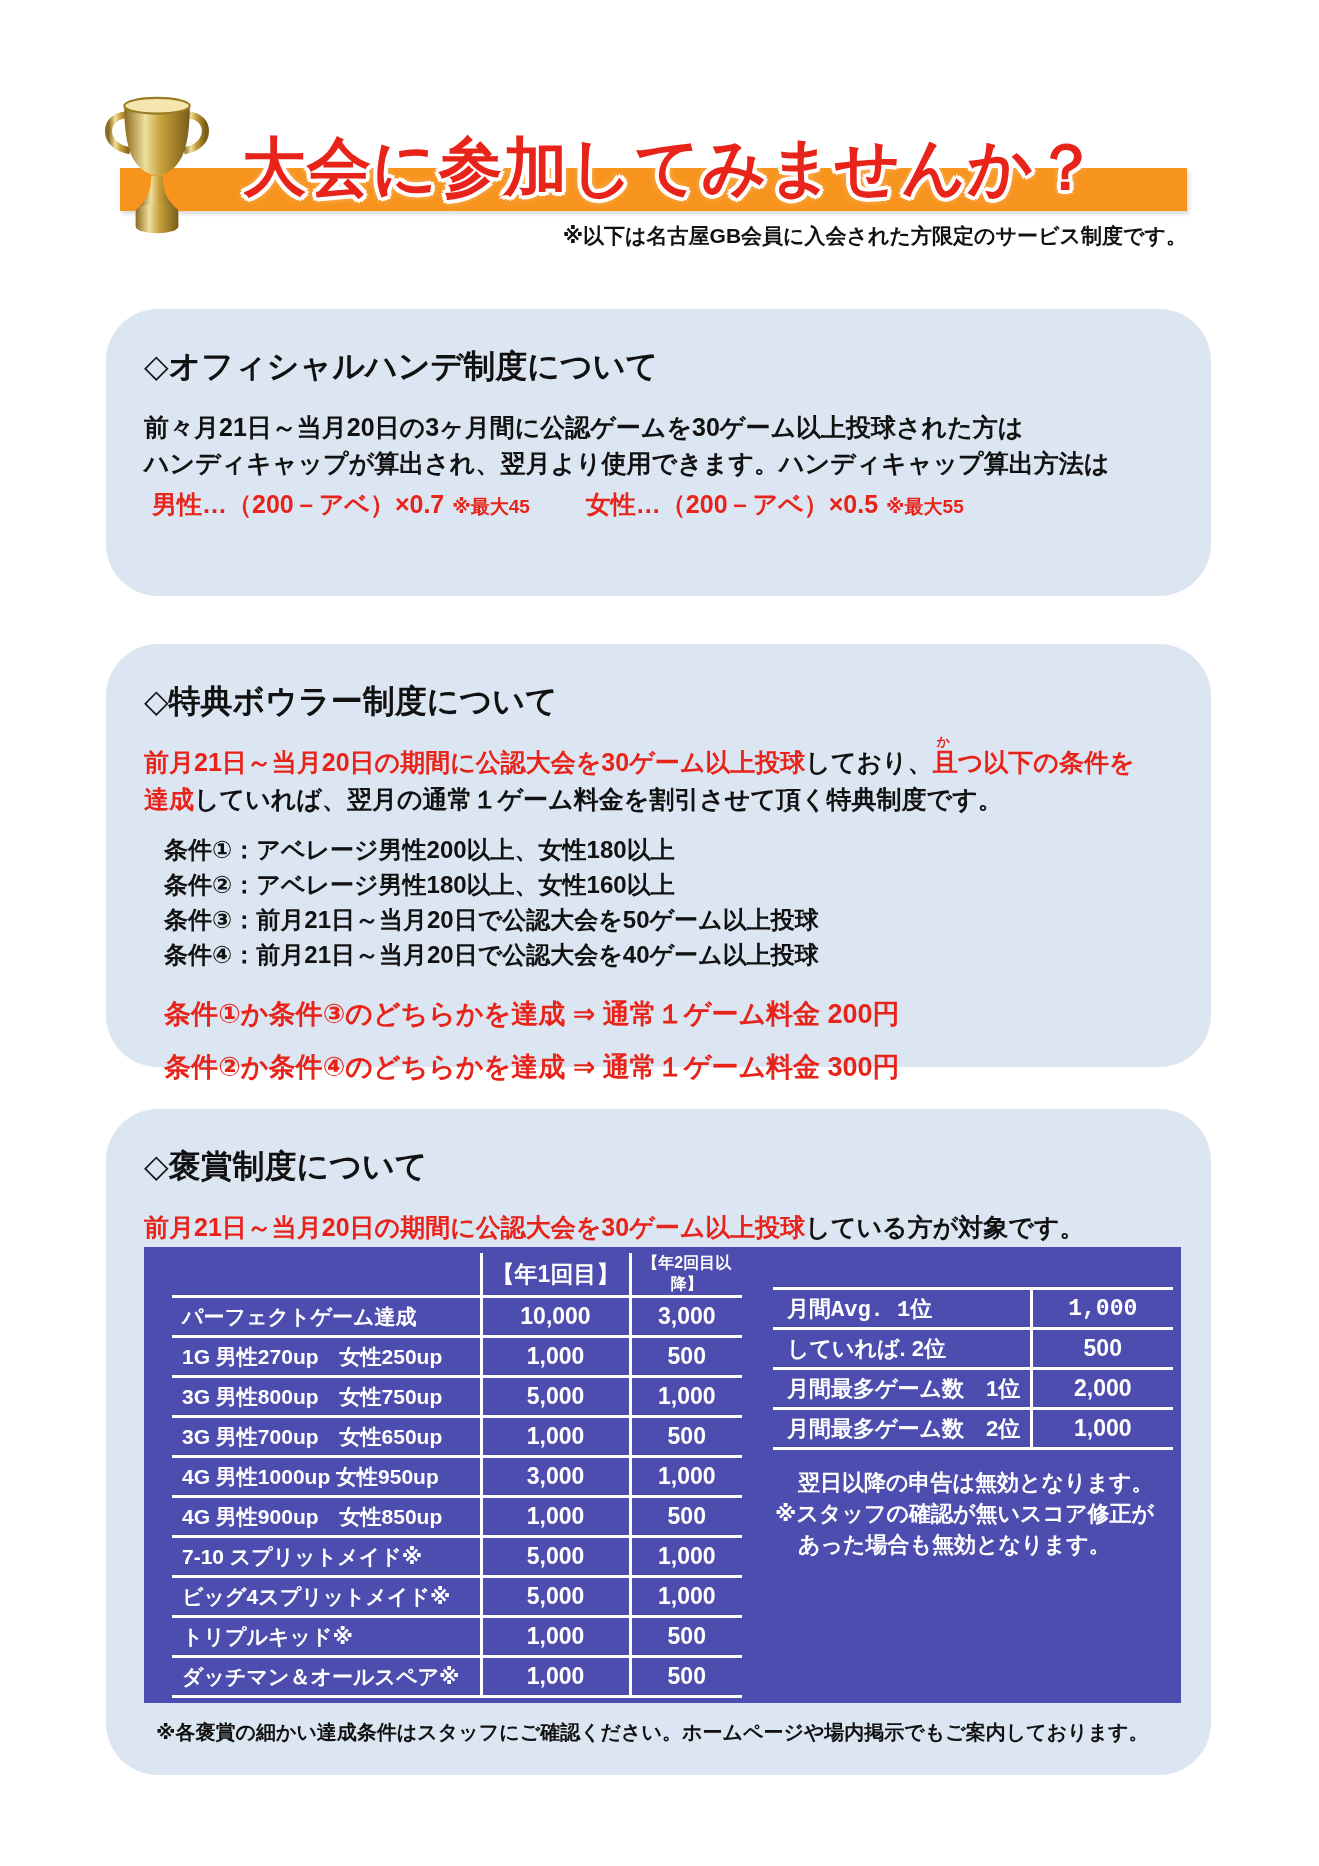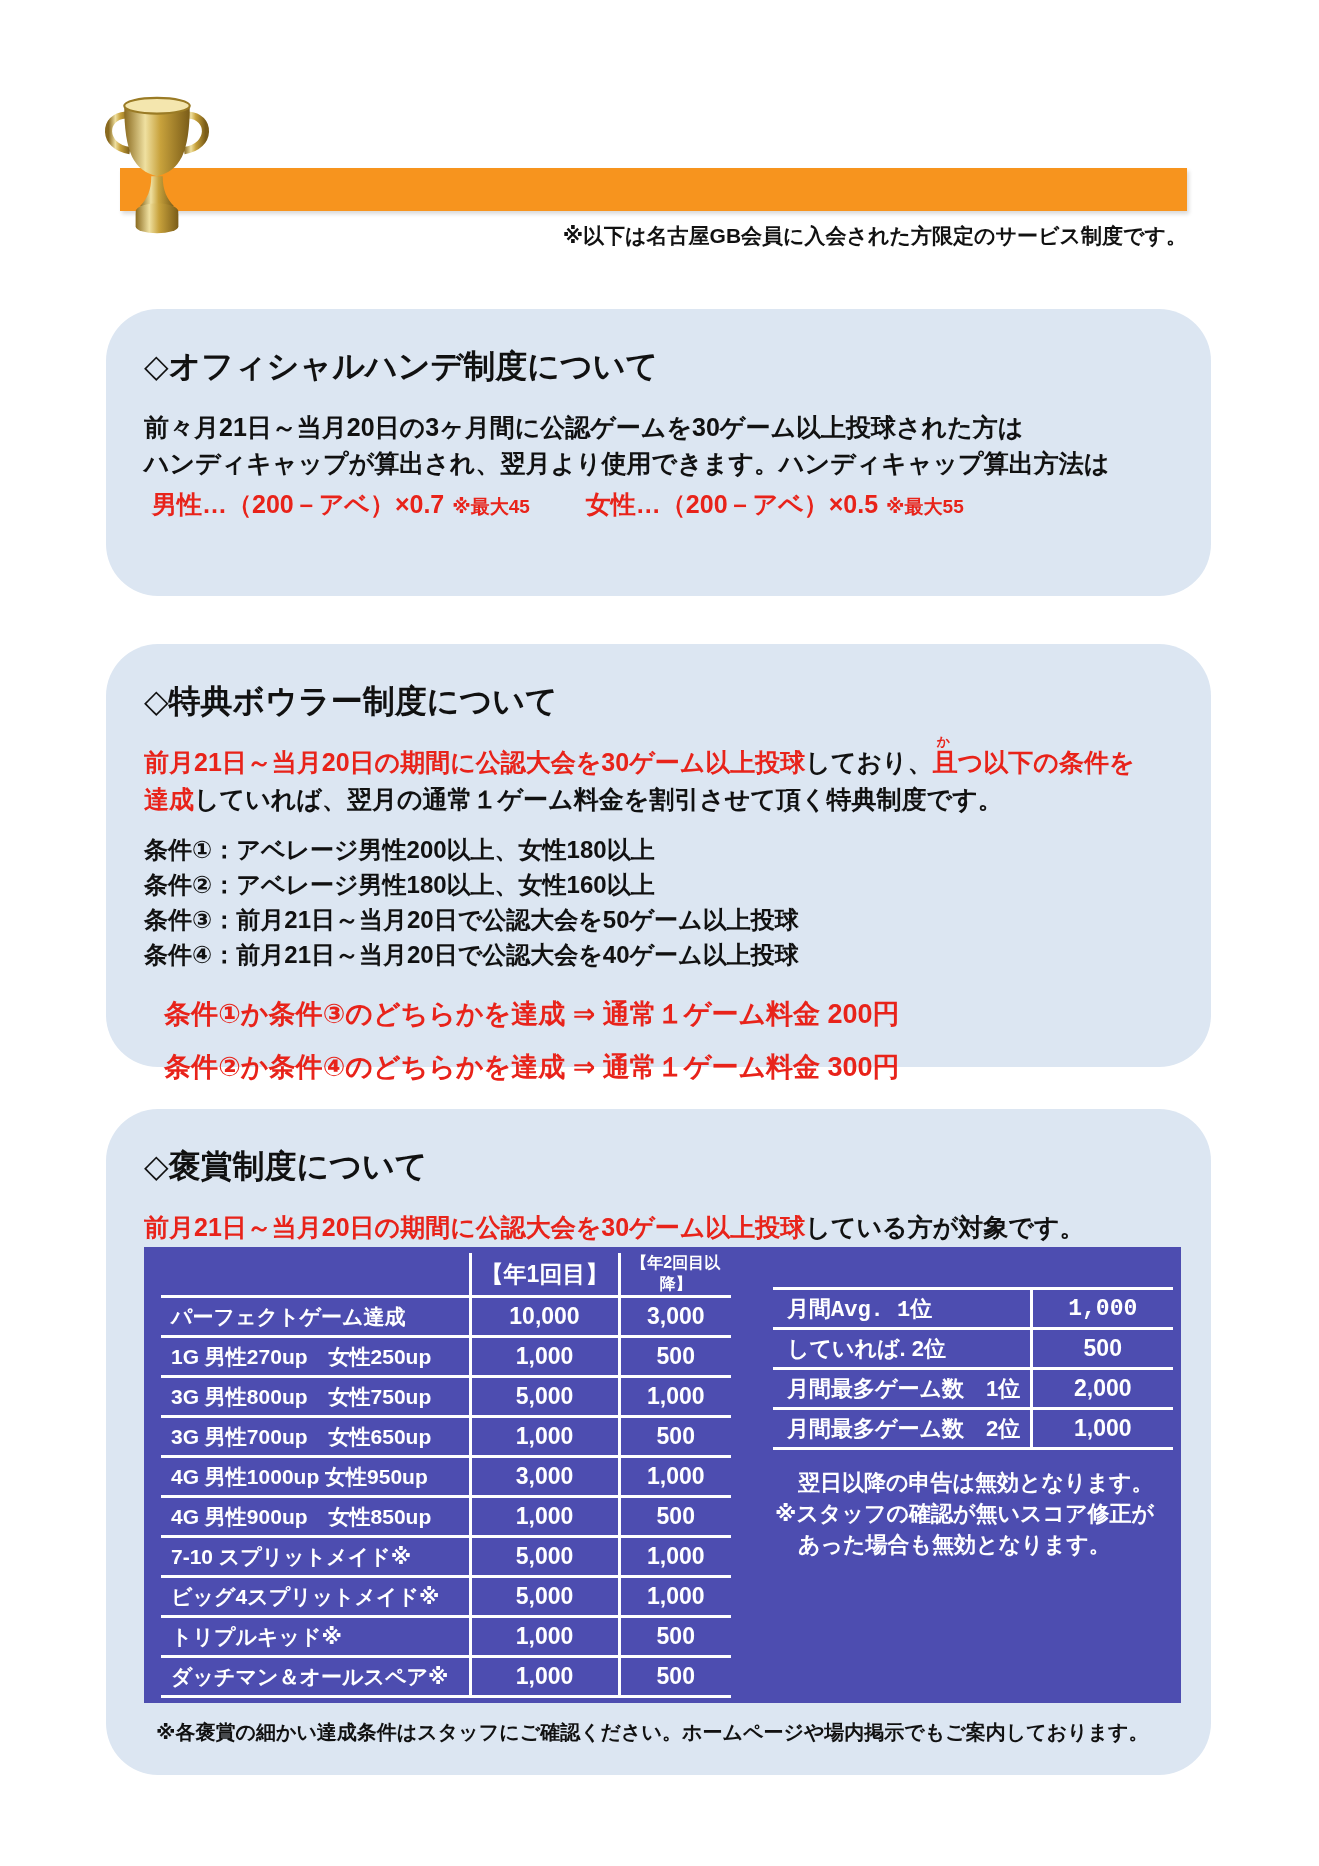--- a/index.html
+++ b/index.html
@@ -46,34 +46,34 @@
   .formula .small-note { font-size:19px; margin-left:8px; }
   .formula .gap { display:inline-block; width:56px; }
 
   .b1-last { margin-top:10px; font-size:25px; white-space:nowrap; }
   .b1-last .paren { font-size:21px; }
 
   .intro-line { font-size:25px; line-height:37px; white-space:nowrap; }
   ruby { position:relative; }
   rt { display:block; position:absolute; top:-13px; left:4px; font-size:13px; color:#E8231A; line-height:1; }
 
-  .conds { margin:14px 0 0 0; list-style:none; }
+  .conds { margin:14px 0 0 20px; list-style:none; }
   .conds li { font-size:24px; line-height:35px; white-space:nowrap; }
 
   .result { margin-left:20px; font-size:27px; color:#E8231A; white-space:nowrap; }
   .result1 { margin-top:24px; }
   .result2 { margin-top:17px; }
 
   
   .panel {
     position:absolute; left:38px; top:138px; width:1037px; height:456px;
     background:#4D4DB0;
   }
   table { border-collapse:collapse; color:#ffffff; font-weight:bold; }
-  .reward-table { position:absolute; left:17px; top:6px; width:570px; table-layout:fixed; }
+  .reward-table { position:absolute; left:28px; top:6px; width:570px; table-layout:fixed; }
   .reward-table th, .reward-table td { border-bottom:3px solid #fff; height:40px; }
   .reward-table th { height:42px; }
   .reward-table th:nth-child(2), .reward-table td:nth-child(2),
   .reward-table th:nth-child(3), .reward-table td:nth-child(3) { border-left:3px solid #fff; }
   .reward-table .lbl { text-align:left; padding-left:10px; font-size:21px; white-space:nowrap; }
   .reward-table .val { text-align:center; font-size:23px; }
   .reward-table .h1 { font-size:23px; text-align:center; }
   .reward-table .h2 { font-size:16px; text-align:center; }
 
   .monthly-table { position:absolute; left:629px; top:40px; width:400px; table-layout:fixed; }
@@ -107,20 +107,21 @@
     </defs>
     <path d="M18,16 C2,17 1,38 21,41" fill="none" stroke="url(#gold)" stroke-width="5"></path>
     <path d="M62,16 C78,17 79,38 59,41" fill="none" stroke="url(#gold)" stroke-width="5"></path>
     <path d="M17,9 C17,43 24,55 40,59 C56,55 63,43 63,9 Z" fill="url(#gold)"></path>
     <ellipse cx="40" cy="9.5" rx="23" ry="5.5" fill="#f4e6ae" stroke="#9a7b25" stroke-width="1.5"></ellipse>
     <path d="M36,59 C36,69 33,75 28,80 L52,80 C47,75 44,69 44,59 Z" fill="url(#gold)"></path>
     <ellipse cx="40" cy="84" rx="15" ry="6" fill="url(#gold)"></ellipse>
     <path d="M25,85 h30 v9 a15,5 0 0 1 -30,0 Z" fill="url(#gold)"></path>
   </svg>
 
+  <h1 class="main-title">大会に参加してみませんか？</h1>
   <div class="subtitle">※以下は名古屋GB会員に入会された方限定のサービス制度です。</div>
 
   <section class="box box1">
     <h2 class="sec-heading">◇オフィシャルハンデ制度について</h2>
     <div class="body-line">前々月21日～当月20日の3ヶ月間に公認ゲームを30ゲーム以上投球された方は</div>
     <div class="body-line">ハンディキャップが算出され、翌月より使用できます。ハンディキャップ算出方法は</div>
     <div class="formula">
       <span>男性…（200－アベ）×0.7</span><span class="small-note">※最大45</span><span class="gap"></span><span>女性…（200－アベ）×0.5</span><span class="small-note">※最大55</span>
     </div>
   </section>

